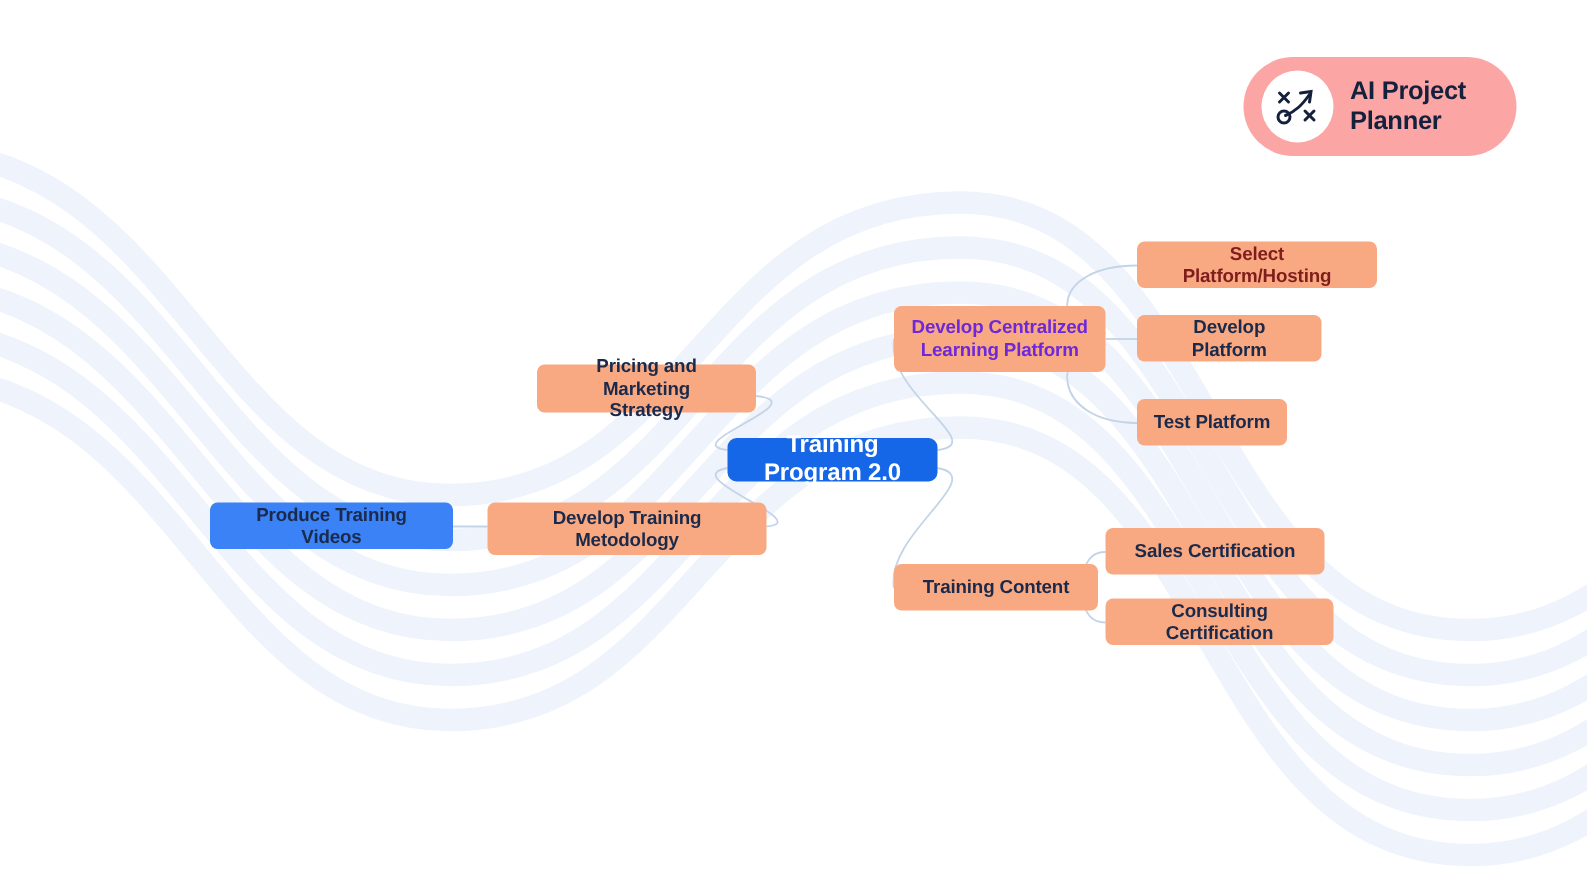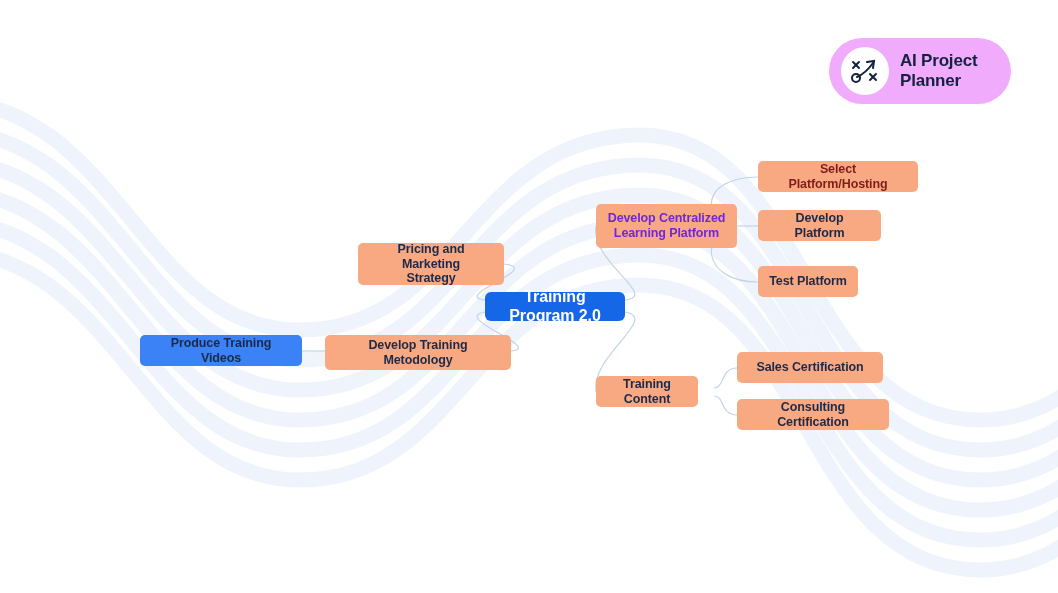--- a/index.html
+++ b/index.html
@@ -54,21 +54,21 @@
     background:#1567E8;
     color:#ffffff;
     border-radius:6px;
     font-size:16px;
   }
   
   .logo{
     position:absolute;
     left:829px;top:38px;
     width:182px;height:66px;
-    background:#f0abfc;
+    background:#fca5a5;
     border-radius:33px;
     z-index:3;
     display:flex;
     align-items:center;
     padding-left:12px;
     box-sizing:border-box;
   }
   .logo-mark{
     width:48px;height:48px;
     border-radius:50%;
@@ -119,24 +119,24 @@
       </g>
   </svg>
 
   <div id="node-layer">
       <div class="node root" style="left: 485px; top: 292px; width: 140px; height: 29px; background: rgb(21, 103, 232); color: rgb(255, 255, 255);"><span>Training Program 2.0</span></div>
       <div class="node" style="left: 596px; top: 204px; width: 141px; height: 44px; background: rgb(249, 169, 130); color: #6d28d9;"><span>Develop Centralized
 Learning Platform</span></div>
       <div class="node" style="left: 758px; top: 161px; width: 160px; height: 31px; background: rgb(249, 169, 130); color: #7f1d1d;"><span>Select Platform/Hosting</span></div>
       <div class="node" style="left: 758px; top: 210px; width: 123px; height: 31px; background: rgb(249, 169, 130); color: rgb(27, 42, 74);"><span>Develop Platform</span></div>
       <div class="node" style="left: 758px; top: 266px; width: 100px; height: 31px; background: rgb(249, 169, 130); color: rgb(27, 42, 74); align-items: center;"><span>Test Platform</span></div>
-      <div class="node" style="left: 596px; top: 376px; width: 102px; height: 31px; background: rgb(249, 169, 130); color: rgb(27, 42, 74);"><span>Training Content</span></div>
+      <div class="node" style="left: 596px; top: 376px; width: 136px; height: 31px; background: rgb(249, 169, 130); color: rgb(27, 42, 74);"><span>Training Content</span></div>
       <div class="node" style="left: 737px; top: 352px; width: 146px; height: 31px; background: rgb(249, 169, 130); color: rgb(27, 42, 74);"><span>Sales Certification</span></div>
       <div class="node" style="left: 737px; top: 399px; width: 152px; height: 31px; background: rgb(249, 169, 130); color: rgb(27, 42, 74);"><span>Consulting Certification</span></div>
-      <div class="node" style="left: 358px; top: 243px; width: 146px; height: 42px; background: rgb(249, 169, 130); color: rgb(27, 42, 74);"><span>Pricing and Marketing
+      <div class="node" style="left: 358px; top: 243px; width: 146px; height: 32px; background: rgb(249, 169, 130); color: rgb(27, 42, 74);"><span>Pricing and Marketing
 Strategy</span></div>
       <div class="node" style="left: 325px; top: 335px; width: 186px; height: 35px; background: rgb(249, 169, 130); color: rgb(27, 42, 74);"><span>Develop Training Metodology</span></div>
       <div class="node" style="left: 140px; top: 335px; width: 162px; height: 31px; background: #3b82f6; color: rgb(27, 42, 74);"><span>Produce Training Videos</span></div>
     </div>
 
   <div class="logo">
     <div class="logo-mark">
       <svg width="34" height="34" viewBox="0 0 34 34" aria-hidden="true">
         <g stroke="#14213D" stroke-width="2" fill="none" stroke-linecap="round">
           <line x1="5" y1="8" x2="11" y2="14"></line>

